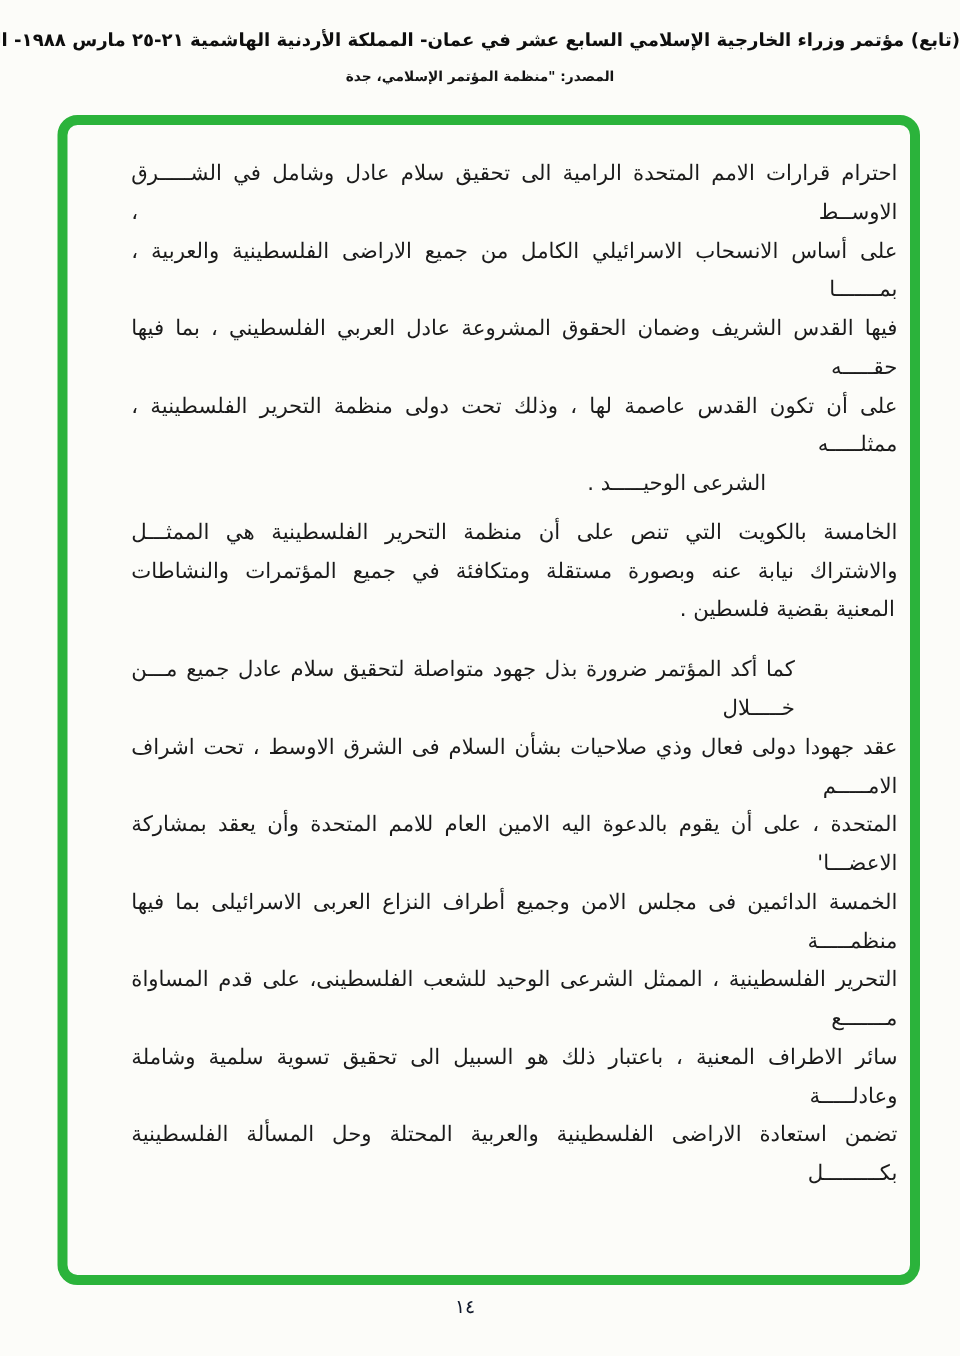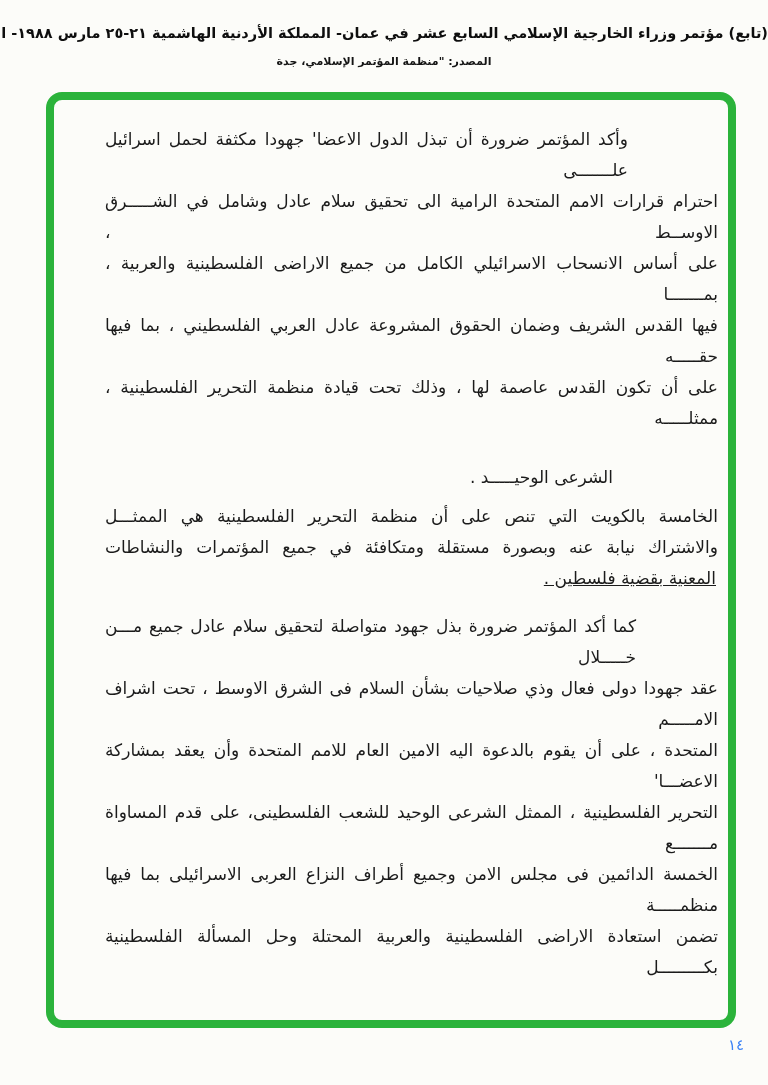--- a/index.html
+++ b/index.html
@@ -32,60 +32,60 @@
   }
   .p { margin:0; }
   .p2 { margin-top:8px; }
   .p3 { margin-top:17px; }
   .jl { text-align:justify; text-align-last:justify; }
   .fl { }
   .p1 .fl { padding-right:90px; }
   .p2 .fl { padding-right:28px; }
   .p3 .fl { padding-right:82px; }
   .ll { text-align:right; text-align-last:right; }
-  .p1 .ll { padding-right:105px;margin-top:28px; }
-  .p2 .ll { padding-right:2px;text-decoration:underline; }
+  .p1 .ll { padding-right:105px; }
+  .p2 .ll { padding-right:2px; }
   .pagenum {
     position:absolute; top:1036px; left:0; width:744px;
-    text-align:right; direction:rtl; font-size:15px; color:#3b82f6;
+    text-align:center; direction:rtl; font-size:15px; color:#0f172a;
   }
 </style>
 </head>
 <body>
 
 <div class="page">
 
   <div class="hdr-title">(تابع) مؤتمر وزراء الخارجية الإسلامي السابع عشر في عمان- المملكة الأردنية الهاشمية ٢١-٢٥ مارس ١٩٨٨- البيان الختامي</div>
   <div class="hdr-source">المصدر: "منظمة المؤتمر الإسلامي، جدة</div>
 
   <div class="frame"></div>
 
   <div class="content">
 
     <div class="p p1">
-      <div class="jl fl">وأكد المؤتمر ضرورة أن تبذل الدول الاعضا' جهودا مكثفة لحمل اسرائيل علـــــــى</div>
       <div class="jl">احترام قرارات الامم المتحدة الرامية الى تحقيق سلام عادل وشامل في الشـــــرق الاوســط ،</div>
       <div class="jl">على أساس الانسحاب الاسرائيلي الكامل من جميع الاراضى الفلسطينية والعربية ، بمـــــــا</div>
       <div class="jl">فيها القدس الشريف وضمان الحقوق المشروعة عادل العربي الفلسطيني ، بما فيها حقـــــه</div>
-      <div class="jl">على أن تكون القدس عاصمة لها ، وذلك تحت قيادة منظمة التحرير الفلسطينية ، ممثلـــــه</div>
+      <div class="jl">على أن تكون القدس عاصمة لها ، وذلك تحت دولى منظمة التحرير الفلسطينية ، ممثلـــــه</div>
       <div class="ll">الشرعى الوحيـــــد .</div>
     </div>
 
     <div class="p p2">
       <div class="jl">الخامسة بالكويت التي تنص على أن منظمة التحرير الفلسطينية هي الممثـــل</div>
       <div class="jl">والاشتراك نيابة عنه وبصورة مستقلة ومتكافئة في جميع المؤتمرات والنشاطات</div>
       <div class="ll">المعنية بقضية فلسطين .</div>
     </div>
 
     <div class="p p3">
       <div class="jl fl">كما أكد المؤتمر ضرورة بذل جهود متواصلة لتحقيق سلام عادل جميع مـــن خـــــلال</div>
       <div class="jl">عقد جهودا دولى فعال وذي صلاحيات بشأن السلام فى الشرق الاوسط ، تحت اشراف الامـــــم</div>
       <div class="jl">المتحدة ، على أن يقوم بالدعوة اليه الامين العام للامم المتحدة وأن يعقد بمشاركة الاعضـــا'</div>
+      <div class="jl">الخمسة الدائمين فى مجلس الامن وجميع أطراف النزاع العربى الاسرائيلى بما فيها منظمـــــة</div>
       <div class="jl">التحرير الفلسطينية ، الممثل الشرعى الوحيد للشعب الفلسطينى، على قدم المساواة مـــــــع</div>
-      <div class="jl">الخمسة الدائمين فى مجلس الامن وجميع أطراف النزاع العربى الاسرائيلى بما فيها منظمـــــة</div>
+      <div class="jl">سائر الاطراف المعنية ، باعتبار ذلك هو السبيل الى تحقيق تسوية سلمية وشاملة وعادلـــــة</div>
       <div class="jl">تضمن استعادة الاراضى الفلسطينية والعربية المحتلة وحل المسألة الفلسطينية بكـــــــــل</div>
 
     </div>
 
   </div>
 
   <div class="pagenum">١٤</div>
 
 </div>
 

